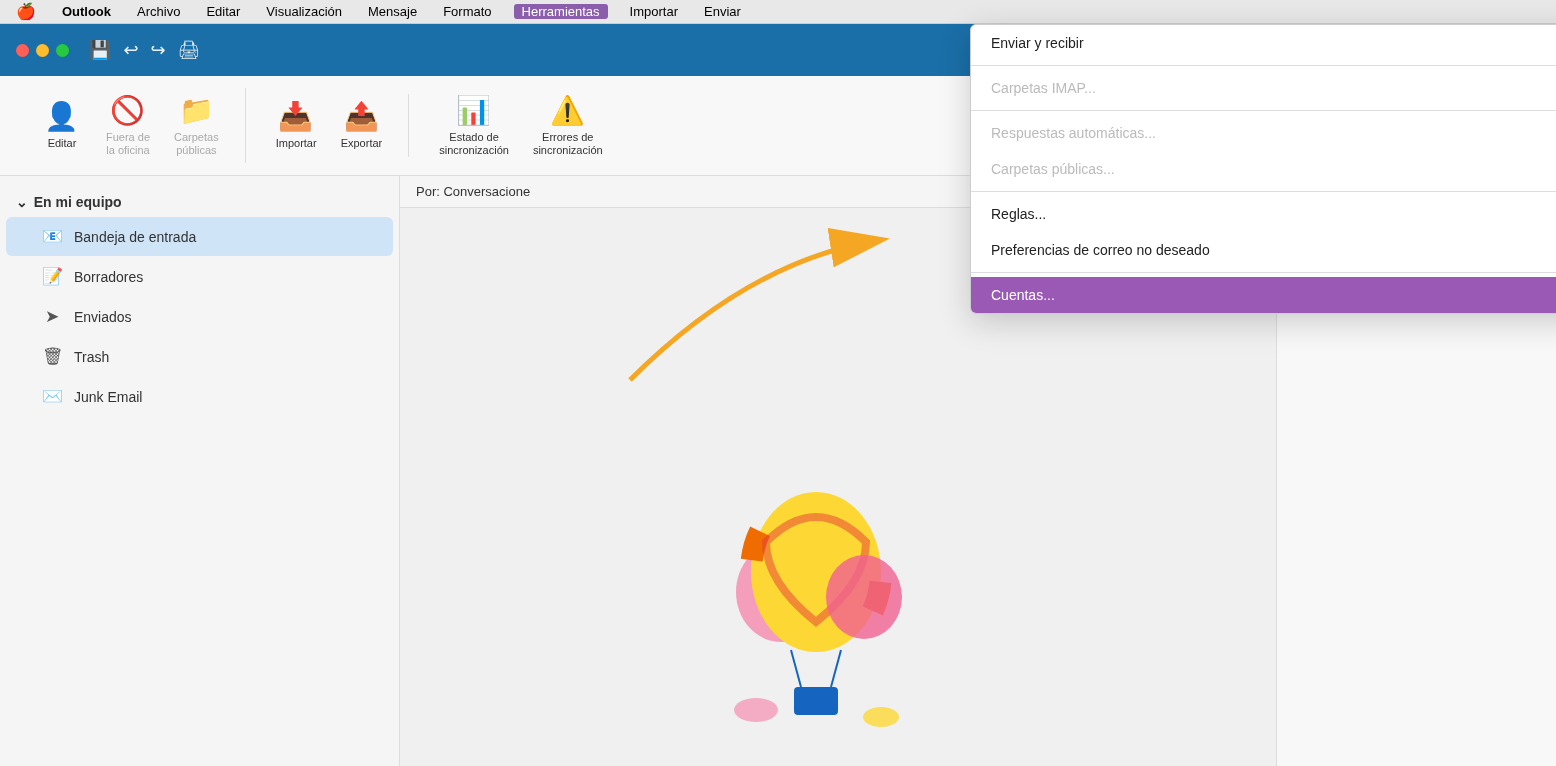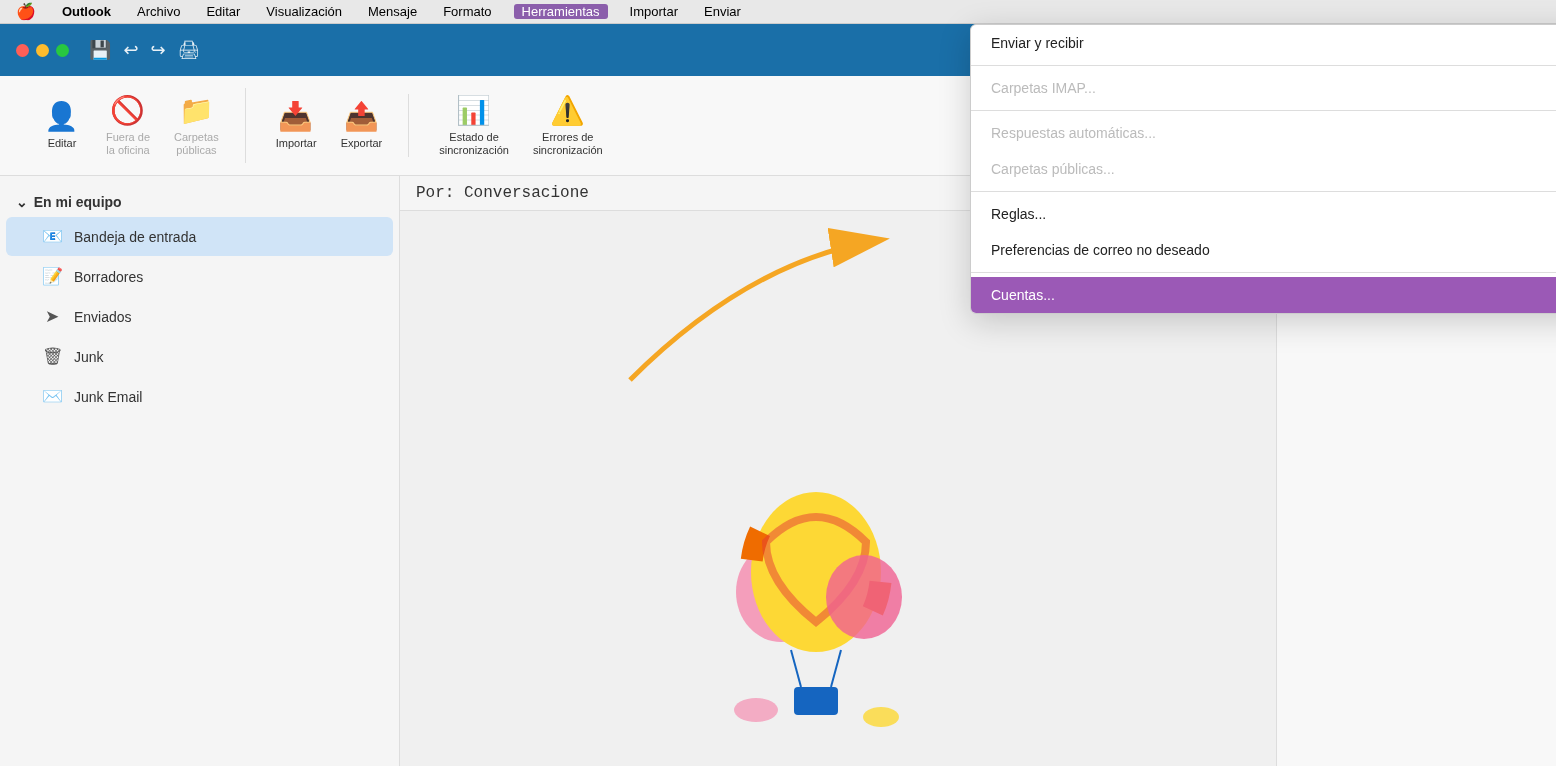--- a/index.html
+++ b/index.html
@@ -101,21 +101,21 @@
     .content-area {
       flex: 1;
       background: #f0f0f0;
       display: flex;
       flex-direction: column;
     }
     .content-toolbar {
       background: #f5f5f5;
       border-bottom: 1px solid #ddd;
       padding: 8px 16px;
-      font-size: 16px; color: #333; font-family: Liberation Mono, monospace;
+      font-size: 13px; color: #333;
     }
     .content-main {
       flex: 1;
       display: flex;
       align-items: center;
       justify-content: center;
       background: #f0f0f0;
       position: relative;
     }
 
@@ -242,21 +242,21 @@
     <div class="sidebar-item">
       <span class="item-icon">📝</span>
       <span>Borradores</span>
     </div>
     <div class="sidebar-item">
       <span class="item-icon">➤</span>
       <span>Enviados</span>
     </div>
     <div class="sidebar-item">
       <span class="item-icon">🗑</span>
-      <span>Junk</span>
+      <span>Trash</span>
     </div>
     <div class="sidebar-item">
       <span class="item-icon">✉️</span>
       <span>Junk Email</span>
     </div>
   </div>
 
   <div class="content-area">
     <div class="content-toolbar">
       <span>Por: Conversacione</span>

